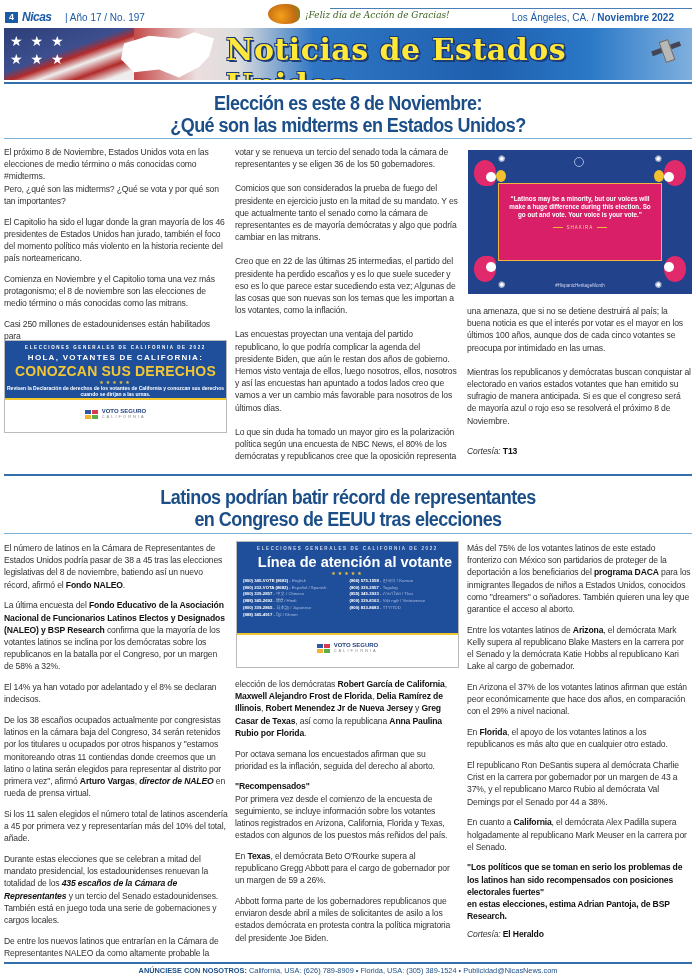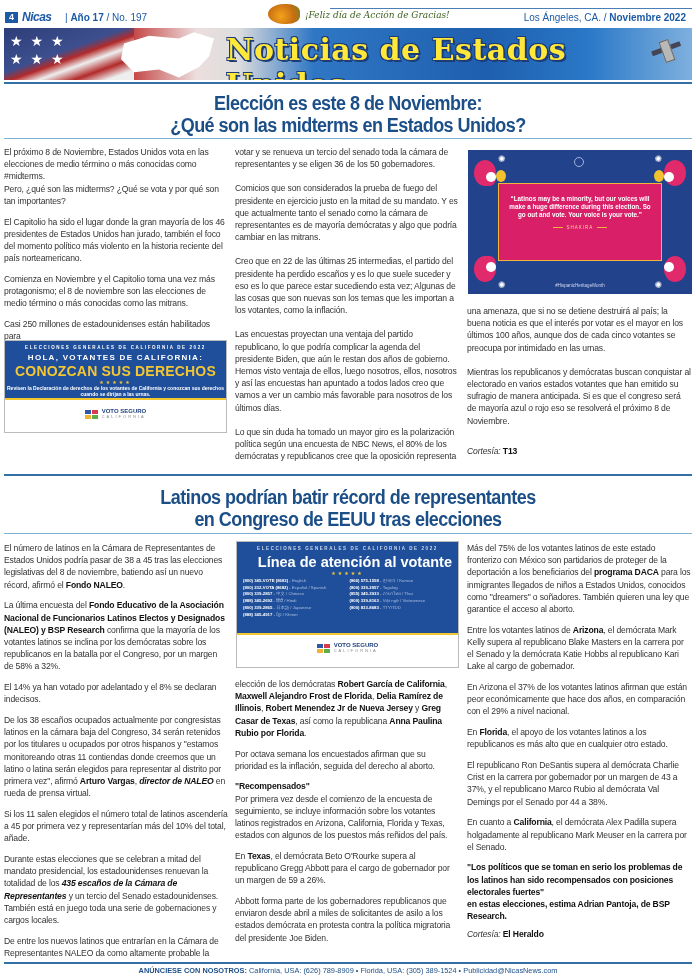--- a/index.html
+++ b/index.html
@@ -2,24 +2,24 @@
 <html><head>
 <meta charset="utf-8">
 <style>
 *{box-sizing:border-box;margin:0;padding:0;}
 body{width:696px;height:979px;background:#fff;font-family:"Liberation Sans",sans-serif;color:#222;position:relative;overflow:hidden;}
 .topbar{position:absolute;left:0;top:0;width:696px;height:26px;}
 .topbar .line{position:absolute;left:330px;right:4px;top:8px;height:1px;background:#4a7fb5;}
 .pgnum{position:absolute;left:5px;top:12px;width:13px;height:11px;background:#1c5aa6;color:#fff;font-size:9px;font-weight:bold;text-align:center;line-height:11px;}
 .logo{position:absolute;left:22px;top:10px;font-size:12px;font-weight:bold;font-style:italic;color:#1c5aa6;letter-spacing:-0.5px;}
 .issue{position:absolute;left:65px;top:12px;font-size:10px;color:#1c5aa6;}
-.issue b{font-weight:bold;}
+.issue b{font-weight:normal;}
 .thanks{position:absolute;left:305px;top:10px;font-family:"DejaVu Serif",serif;font-style:italic;font-size:9px;color:#3a5f1a;}
 .horn{position:absolute;left:268px;top:4px;width:32px;height:20px;border-radius:50% 40% 40% 50%;background:radial-gradient(circle at 40% 60%,#f4a21c,#c56d12 60%,#6b8a2a);}
-.place{position:absolute;right:10px;top:12px;font-size:10px;color:#1c5aa6;}
+.place{position:absolute;right:22px;top:12px;font-size:10px;color:#1c5aa6;}
 .banner{position:absolute;left:4px;top:28px;width:688px;height:52px;background:linear-gradient(90deg,#c9d4e6 0%,#a8b6cf 10%,#c23a3a 18%,#ecdede 28%,#ddd 34%,#2f77c4 45%,#1e5fae 70%,#2a78c7 85%,#7fb0de 100%);overflow:hidden;}
 .banner .flag{position:absolute;left:0;top:0;width:130px;height:52px;background:linear-gradient(160deg,#2d3e79 0%,#3d4f8e 45%,#b22a2a 55%,#eee 65%,#b22a2a 78%,#eee 90%);}
 .banner .stars{position:absolute;left:6px;top:4px;color:#fff;font-size:14px;letter-spacing:8px;line-height:18px;width:110px;}
 .banner .map{position:absolute;left:115px;top:0;width:100px;height:52px;background:#fff;clip-path:polygon(5% 30%,30% 15%,60% 20%,75% 8%,95% 20%,90% 55%,80% 75%,60% 95%,40% 80%,15% 85%,2% 60%);}
 .banner .title{position:absolute;left:222px;top:4px;font-family:"DejaVu Serif",serif;font-weight:bold;font-size:30px;color:#ffe83a;letter-spacing:0.5px;text-shadow:2px 2px 0 #1d3c77,-1px -1px 0 #1d3c77,1px -1px 0 #1d3c77,-1px 1px 0 #1d3c77;}
 .banner .sat{position:absolute;right:10px;top:6px;width:30px;height:34px;transform:rotate(-20deg);}
 .banner .sat .body{position:absolute;left:10px;top:6px;width:10px;height:22px;background:#b8b8b8;border:1px solid #666;}
 .banner .sat .panel{position:absolute;left:0;top:12px;width:30px;height:5px;background:#445;}
 .sep{position:absolute;left:4px;right:4px;height:2px;background:#336fa8;}
 .sep.thin{height:1px;background:#7eb0d6;}

